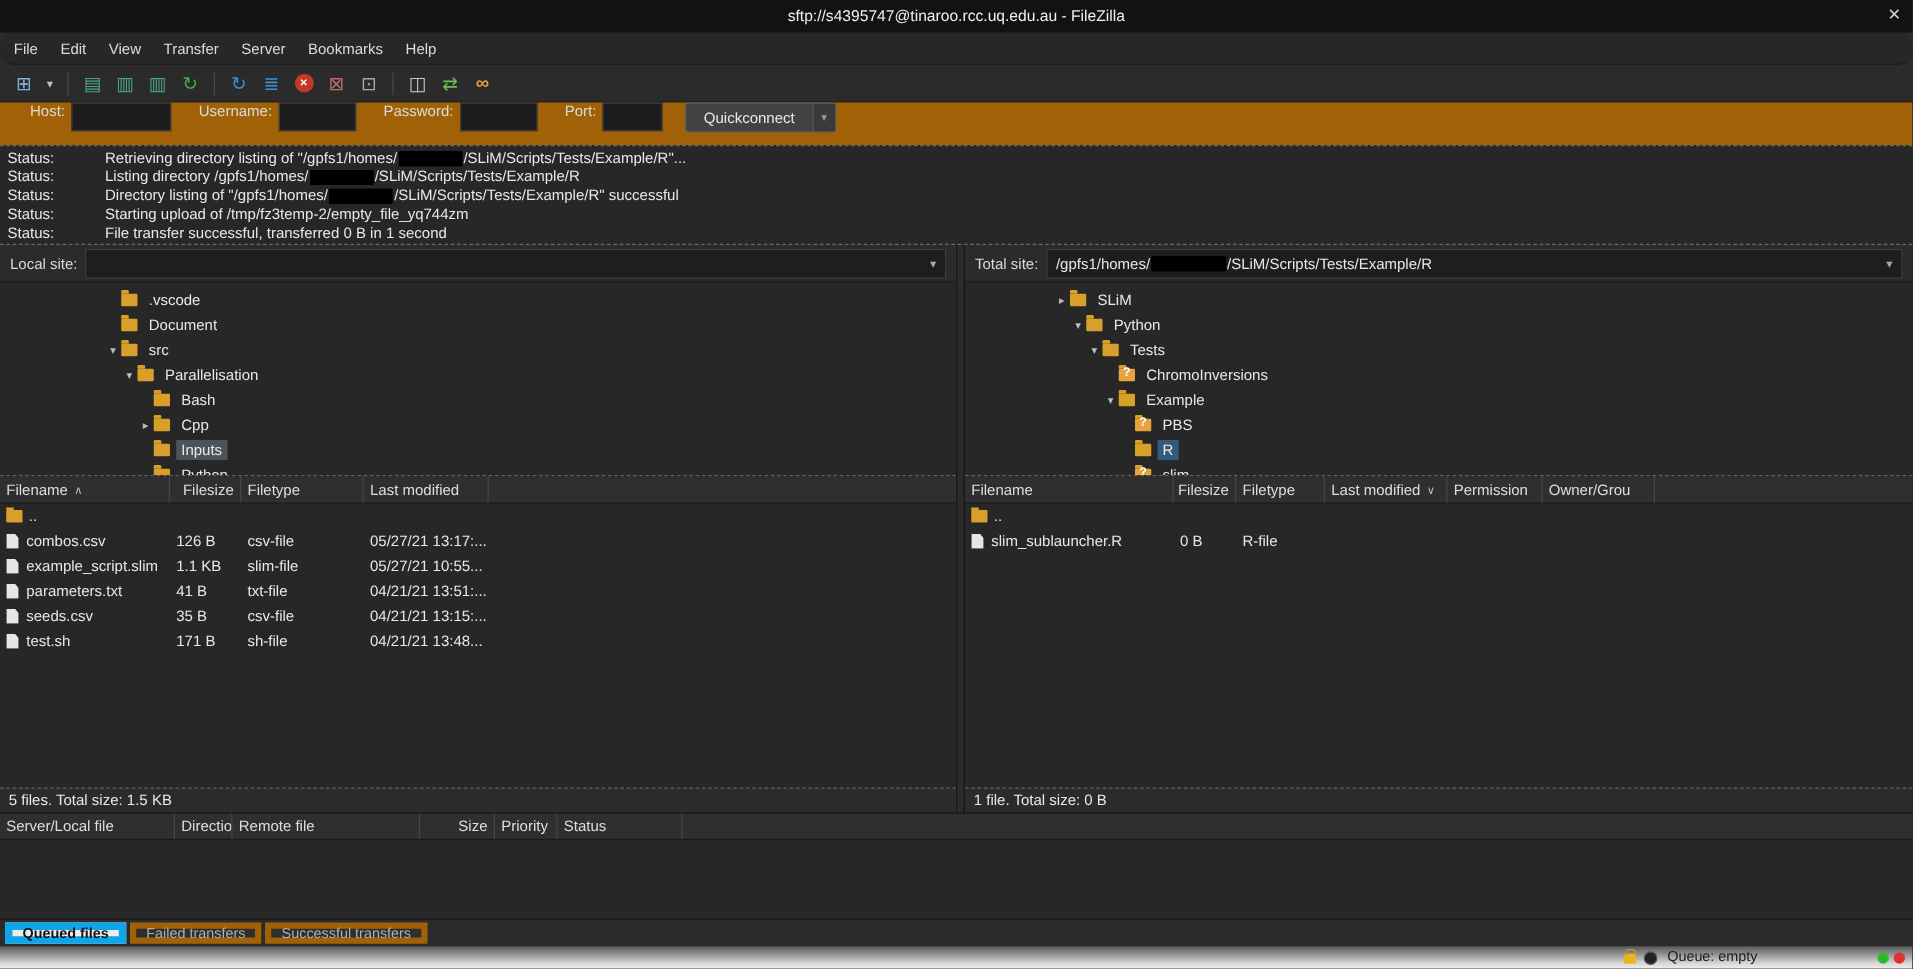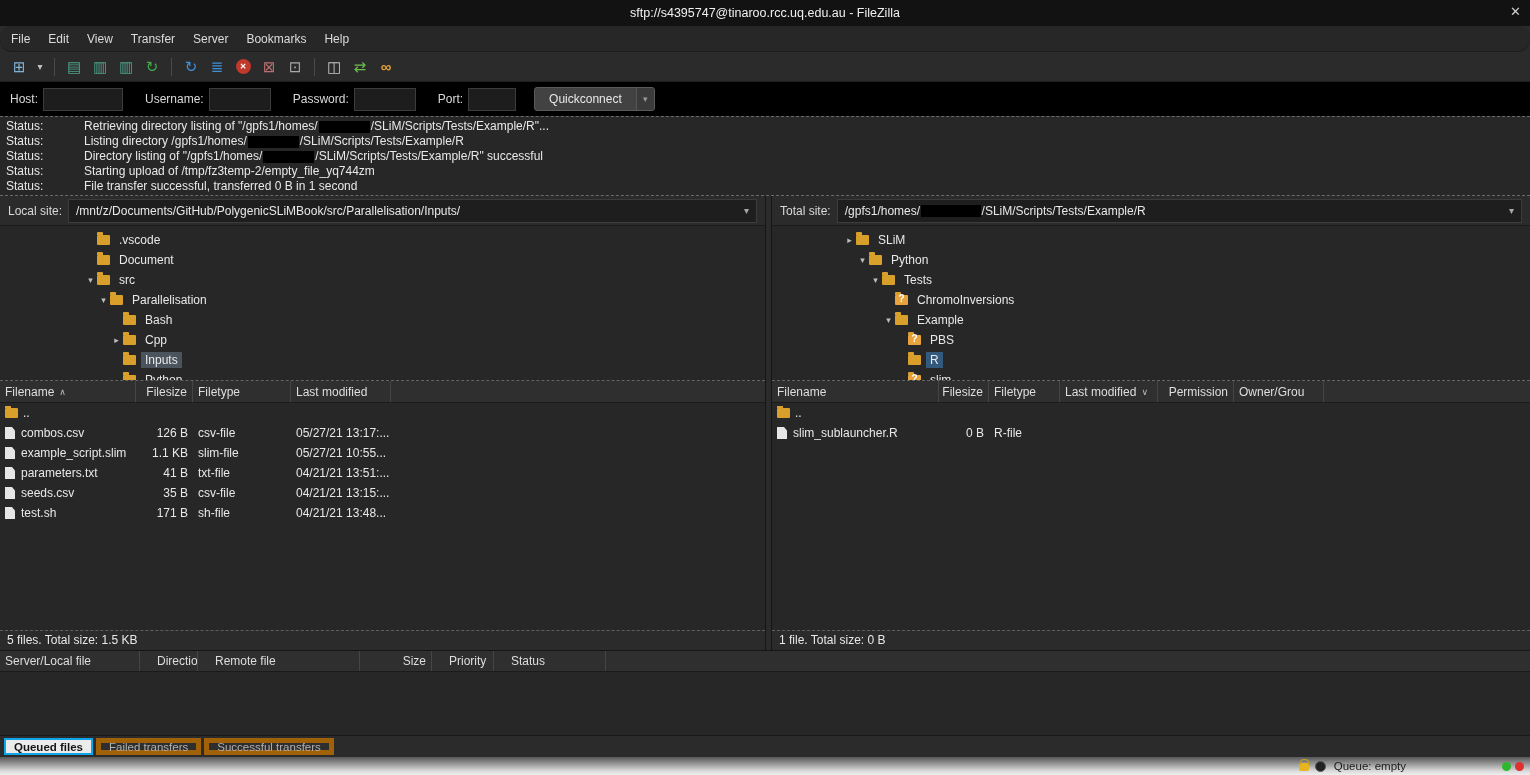--- a/index.html
+++ b/index.html
@@ -19,21 +19,21 @@
   .tbtn { width:26px; height:24px; display:flex; align-items:center; justify-content:center; font-size:15px; flex:none; }
   .tbtn.narrow { width:16px; font-size:10px; color:#c0c0c0; }
   .tsep { width:1px; height:18px; background:#4a4a4a; margin:0 6px; flex:none; }
   .g-sitemgr { color:#7fb2d9; } .g-doc { color:#4ea38c; } .g-queue { color:#3fae49; }
   .g-refresh { color:#3f8fd6; } .g-filters { color:#3f8fd6; } .g-disc { color:#b87070; }
   .g-reconn { color:#a8a8a8; } .g-comp { color:#c8c8c8; } .g-sync { color:#6cbf4f; }
   .g-find { color:#e2a13a; font-weight:bold; }
   .cancel-badge { width:15px; height:15px; border-radius:50%; background:#c0392b; color:#fff; font-size:8px; font-weight:bold; display:flex; align-items:center; justify-content:center; }
 
   
-  .qcbar { height:34px; display:flex; align-items:center; padding:0 10px; background:#000000; }
+  .qcbar { height:34px; display:flex; padding:0 24px; background:#a16207; }
   .qc-label { color:#dadada; margin-right:5px; }
   .qc-input { background:#1d1d1d; border:1px solid #3c3c3c; height:23px; color:#e8e8e8; padding:0 4px; font-family:inherit; font-size:12px; }
   .w-host{width:80px; margin-right:22px;} .w-user{width:62px; margin-right:22px;} .w-pass{width:62px; margin-right:22px;} .w-port{width:48px; margin-right:18px;}
   .qc-btn { height:24px; display:flex; align-items:stretch; background:#424242; border:1px solid #5a5a5a; border-radius:3px; overflow:hidden; }
   .qc-btn-main { padding:0 14px; display:flex; align-items:center; color:#e8e8e8; }
   .qc-btn-drop { width:18px; display:flex; align-items:center; justify-content:center; color:#9a9a9a; border-left:1px solid #555; font-size:9px; background:#3a3a3a; }
 
   
   .log { height:80px; background:#272727; border-top:1px dashed #6a6a6a; border-bottom:1px dashed #6a6a6a; padding-top:2px; overflow:hidden; }
   .log-line { height:15px; line-height:15px; display:flex; white-space:nowrap; }
@@ -68,36 +68,36 @@
 
   .fhead { height:22px; background:#2f2f2f; display:flex; align-items:stretch; border-bottom:1px solid #1b1b1b; flex:none; }
   .hcell { display:flex; align-items:center; padding:0 5px; border-right:1px solid #454545; color:#dedede; overflow:hidden; white-space:nowrap; }
   .hcell .sort { margin-left:5px; font-size:9px; color:#bdbdbd; }
   .hfill { flex:1; }
 
   .flist { flex:1; overflow:hidden; }
   .frow { height:20px; display:flex; align-items:center; }
   .cell { padding:0 5px; overflow:hidden; white-space:nowrap; flex:none; }
   .cname { display:flex; align-items:center; padding-left:5px; }
-  .num { text-align:right; }
+  .num { }
 
   .L-name{width:136px;} .L-size{width:57px;} .L-type{width:98px;} .L-mod{width:100px;}
-  .R-name{width:167px;} .R-size{width:50px;} .R-type{width:71px;} .R-mod{width:98px;} .R-perm{width:76px;justify-content:flex-end;} .R-own{width:90px;}
+  .R-name{width:167px;} .R-size{width:50px;} .R-type{width:71px;} .R-mod{width:98px;} .R-perm{width:76px;} .R-own{width:90px;}
 
   .pstatus { height:20px; line-height:19px; padding-left:7px; background:#2b2b2b; border-top:1px dashed #5f5f5f; flex:none; white-space:nowrap; }
 
   
-  .queuehead { height:22px; background:#2f2f2f; display:flex; align-items:stretch; border-top:1px solid #151515; border-bottom:1px solid #1b1b1b;gap:12px; }
+  .queuehead { height:22px; background:#2f2f2f; display:flex; align-items:stretch; border-top:1px solid #151515; border-bottom:1px solid #1b1b1b; }
   .Q-file{width:140px;} .Q-dir{width:46px;} .Q-remote{width:150px;} .Q-size{width:60px; justify-content:flex-end;} .Q-pri{width:50px;} .Q-status{width:100px;}
   .queuebody { height:63px; background:#272727; }
 
   
   .tabsbar { height:22px; background:#2b2b2b; display:flex; align-items:center; padding-left:4px; border-top:1px solid #1a1a1a; gap:3px; }
   .tab { height:17px; display:flex; align-items:center; padding:0 8px; font-size:11.5px; }
-  .tab.active { background:#ececec; color:#141414; border:2px solid #0ea5e9; font-weight:bold; }
+  .tab.active { background:#ececec; color:#141414; border:6px solid #0ea5e9; font-weight:bold; }
   .tab.inactive { background:#2e2e2e; color:#b0b0b0; border:5px solid #a16207; }
 
   
   .statusbar { height:18px; background:linear-gradient(180deg,#585858 0%,#9a9a9a 40%,#d6d6d6 75%,#efefef 100%); display:flex; align-items:center; font-size:11.5px; color:#1a1a1a; padding:0 6px; }
   .sb-fill { flex:1; }
   .lock { width:10px; height:8px; background:#e8b520; border-radius:2px; position:relative; margin:2px 6px 0 0; flex:none; }
   .lock::before { content:""; position:absolute; top:-4px; left:1.5px; width:7px; height:5px; border:1.5px solid #caa017; border-bottom:none; border-radius:4px 4px 0 0; }
   .speed { width:11px; height:11px; border-radius:50%; background:#222; border:1px solid #555; margin-right:8px; flex:none; }
   .sb-gap { width:92px; flex:none; }
   .dot { width:9px; height:9px; border-radius:50%; margin-left:4px; flex:none; }
@@ -186,21 +186,20 @@
     <span>File transfer successful, transferred 0 B in 1 second</span>
   </div>
 </div>
 
 <div class="main">
 
   <div class="panel left">
     <div class="sitebar">
       <span class="site-label">Local site:</span>
       <span class="combo">
-        <span>/mnt/z/Documents/GitHub/PolygenicSLiMBook/src/Parallelisation/Inputs/</span>
         <span class="spacer"></span>
         <span class="drop">▾</span>
       </span>
     </div>
 
     <div class="tree">
       <div class="trow lv6">
           <span class="arrow"></span>
           <span class="folder"></span>
           <span class="tlabel">.vscode</span>

